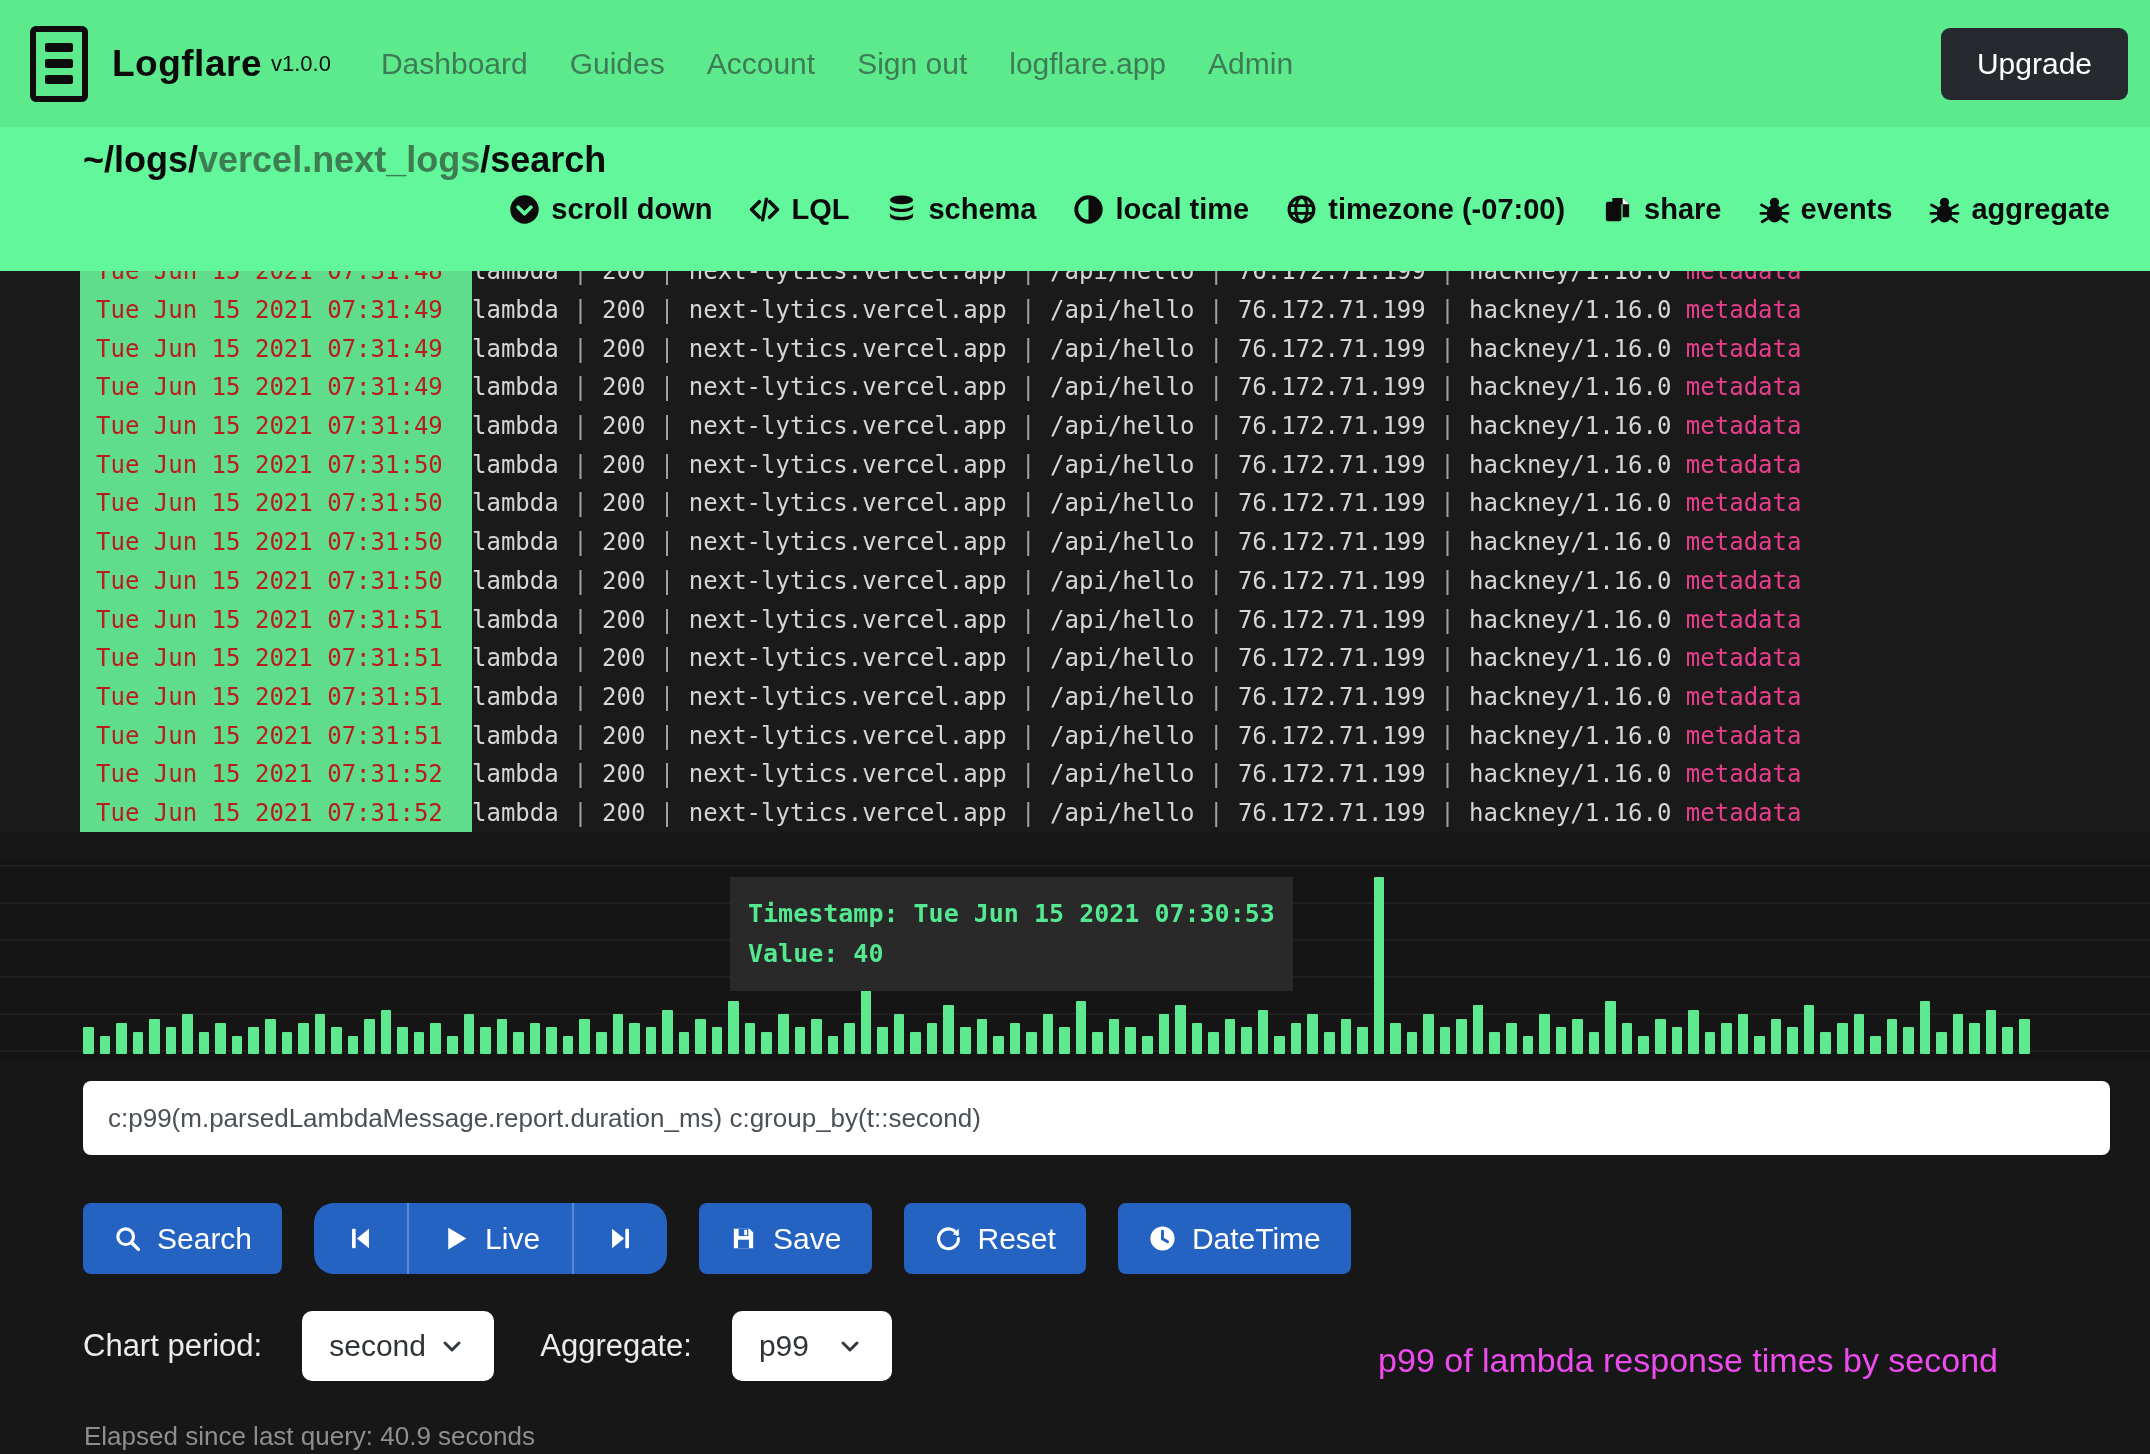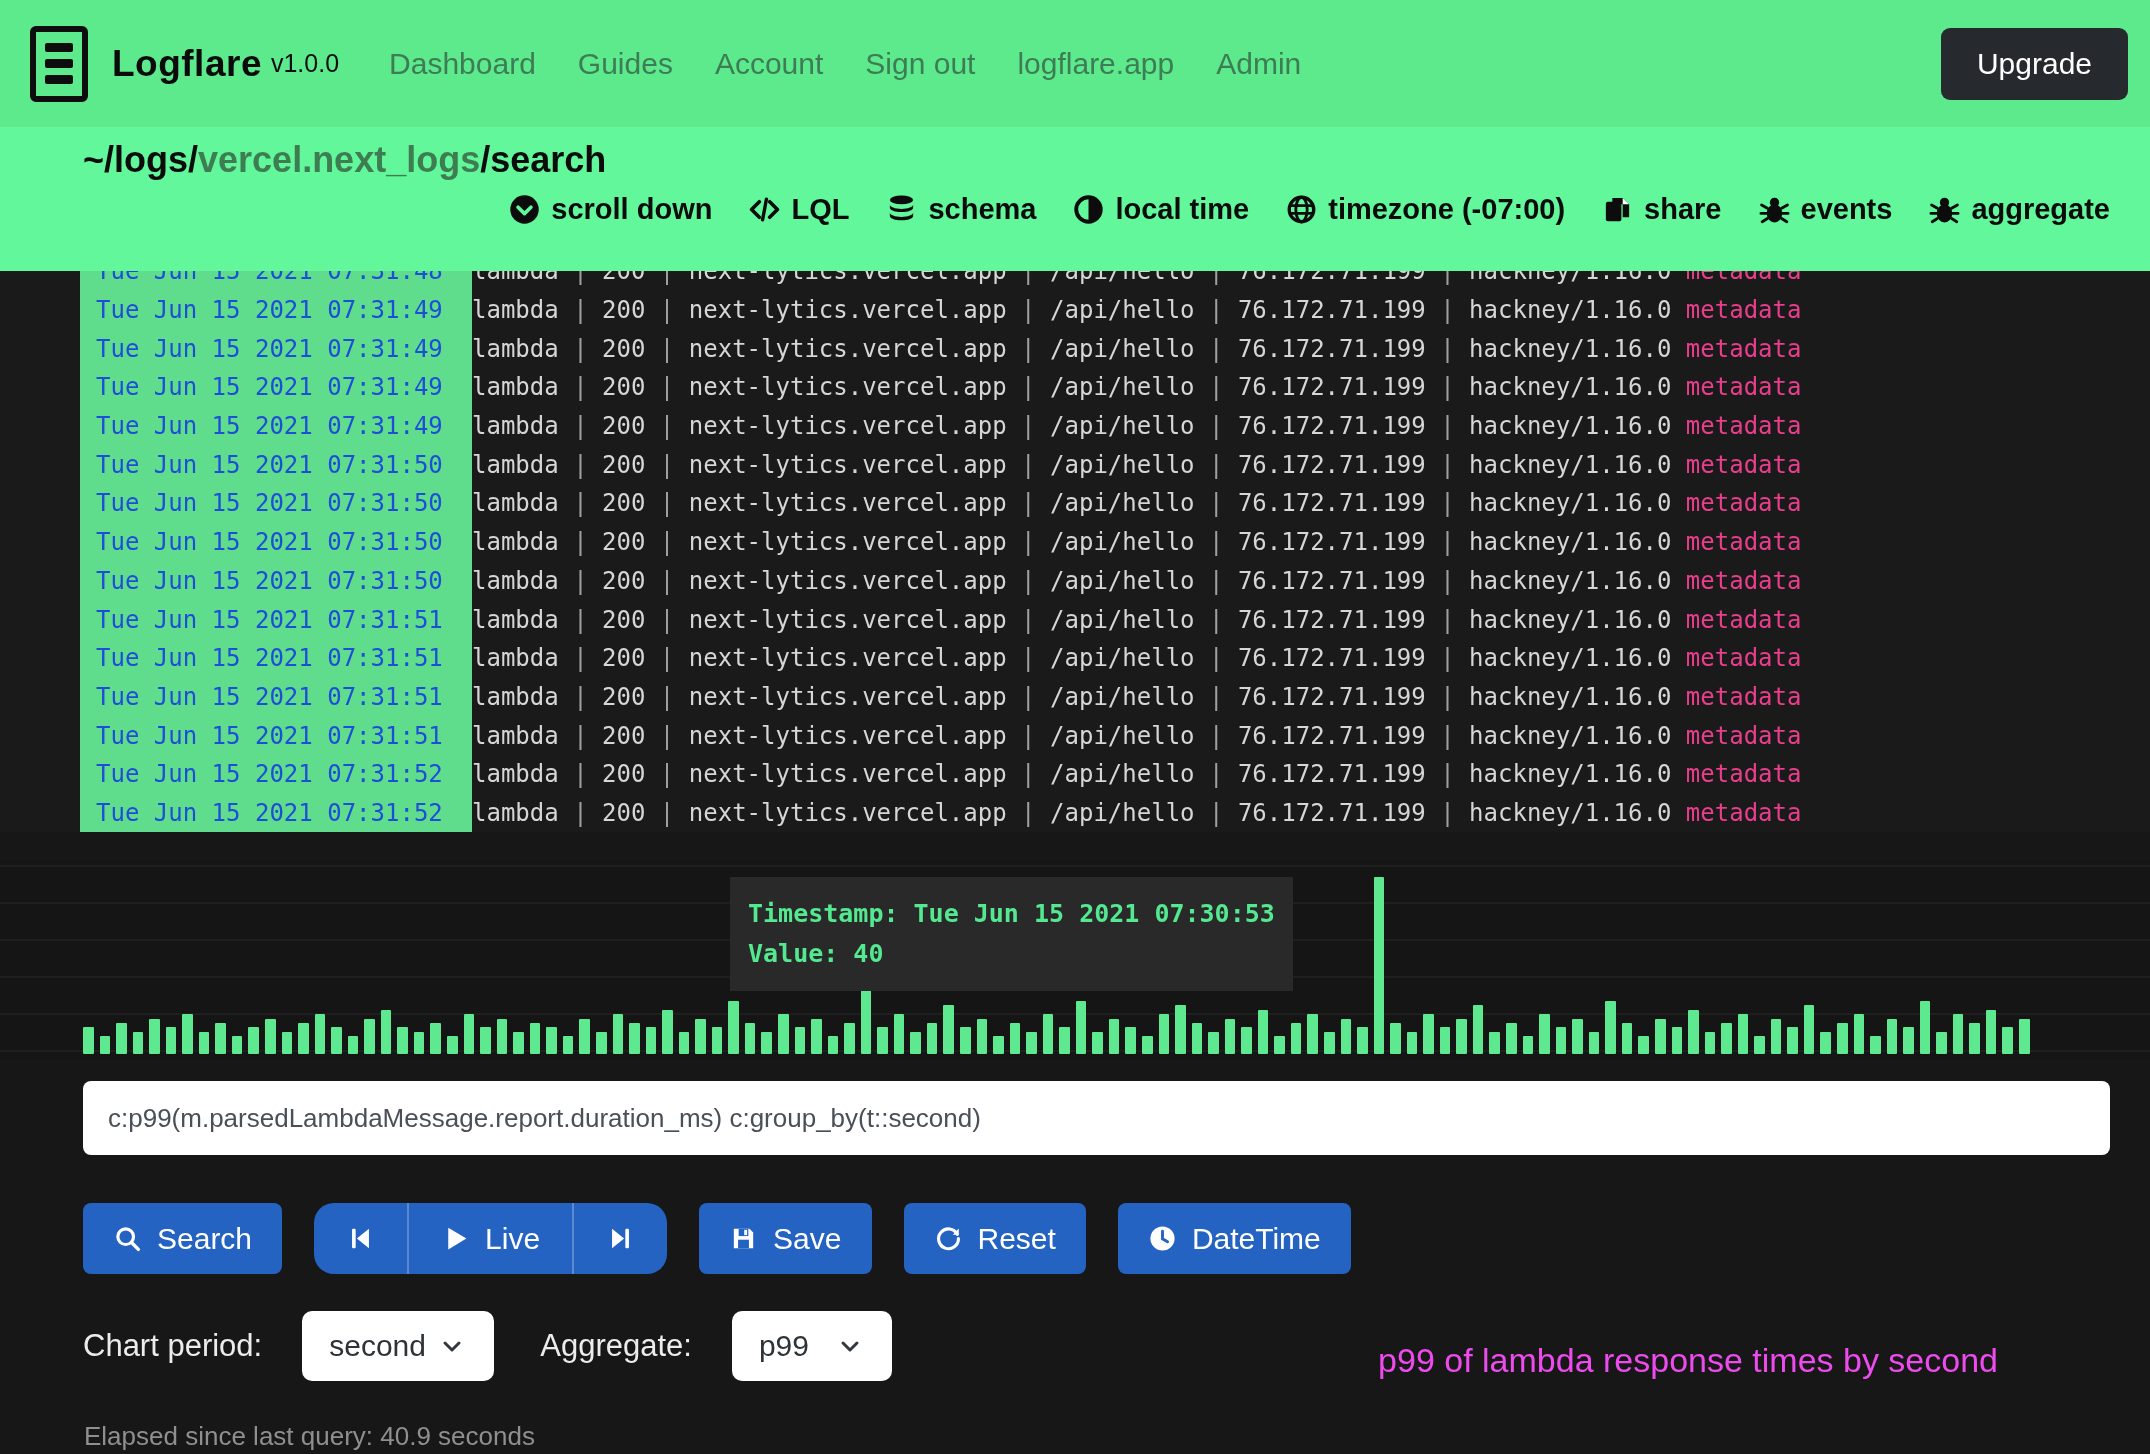--- a/index.html
+++ b/index.html
@@ -20,21 +20,21 @@
     position:relative; z-index:3;
   }
   .logo {
     width:58px; height:76px;
     border:6px solid #0d0d0d; border-radius:6px;
     display:flex; flex-direction:column; justify-content:center; align-items:center; gap:7px;
     flex:0 0 auto;
   }
   .logo .bar { width:28px; height:9px; background:#0d0d0d; border-radius:2px; }
   .brand { font-size:37px; font-weight:700; color:#0b0b0b; margin-left:24px; letter-spacing:.5px; }
-  .version { font-size:25px; font-weight:400; color:#0e0e0e; margin-left:9px; }
+  .version { font-size:22px; font-weight:400; color:#0e0e0e; margin-left:9px; }
   .nav-links { display:flex; gap:42px; margin-left:50px; }
   .nav-link { font-size:30px; color:#3d7c54; cursor:pointer; }
   .upgrade-btn {
     margin-left:auto; background:#26292e; color:#ffffff;
     font-size:30px; font-family:inherit;
     padding:19px 36px; border:none; border-radius:9px; cursor:pointer;
   }
 
   
   .subheader {
@@ -57,21 +57,21 @@
   .logwrap { height:561px; overflow:hidden; background:#171717; position:relative; z-index:1; }
   .loginner { margin-top:-19px; }
   .log-row {
     height:38.7px; display:flex; align-items:center;
     font-family:"DejaVu Sans Mono", monospace; font-size:24px;
     color:#d6d6d6; padding-left:80px; background:#1a1a1a;
     white-space:pre; cursor:pointer;
   }
   .log-row .ts {
     flex:0 0 392px; height:100%;
-    background:#5fdd8c; color:#1d4ed8;
+    background:#5fdd8c; color:#b91c1c;
     display:flex; align-items:center; padding-left:16px;
   }
   .log-row .rest { }
   .log-row .sep { color:#9f9f9f; }
   .log-row .meta { color:#e83e8c; }
 
   
   .chart {
     height:200px; margin-top:28px; position:relative; background:#151515;
   }

